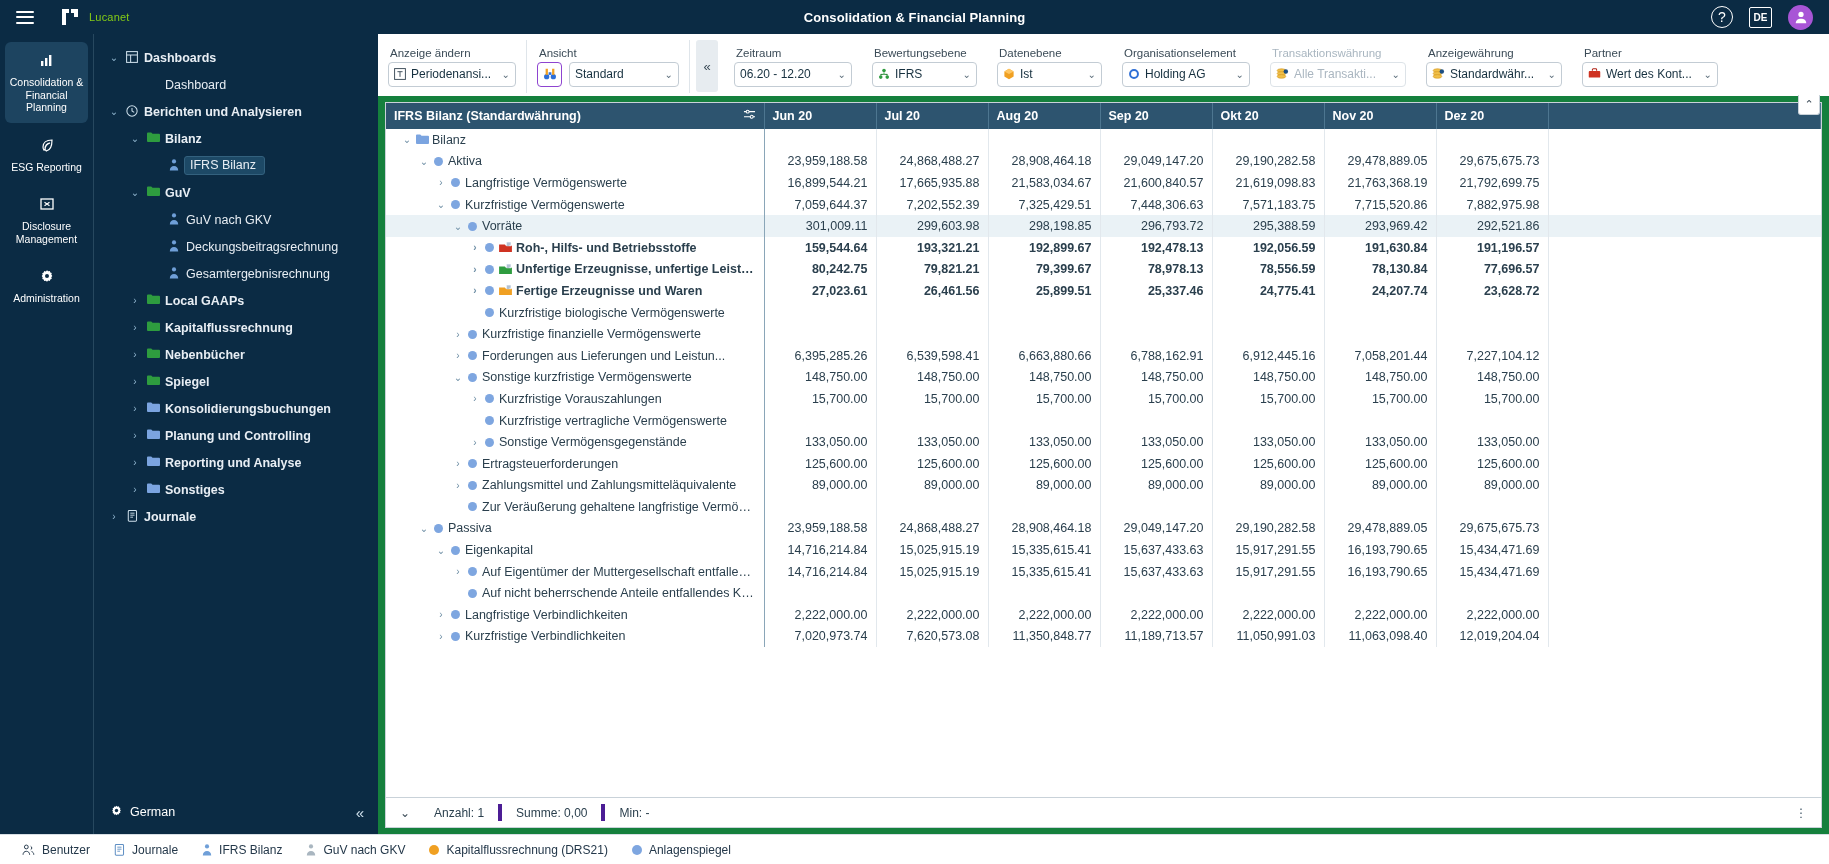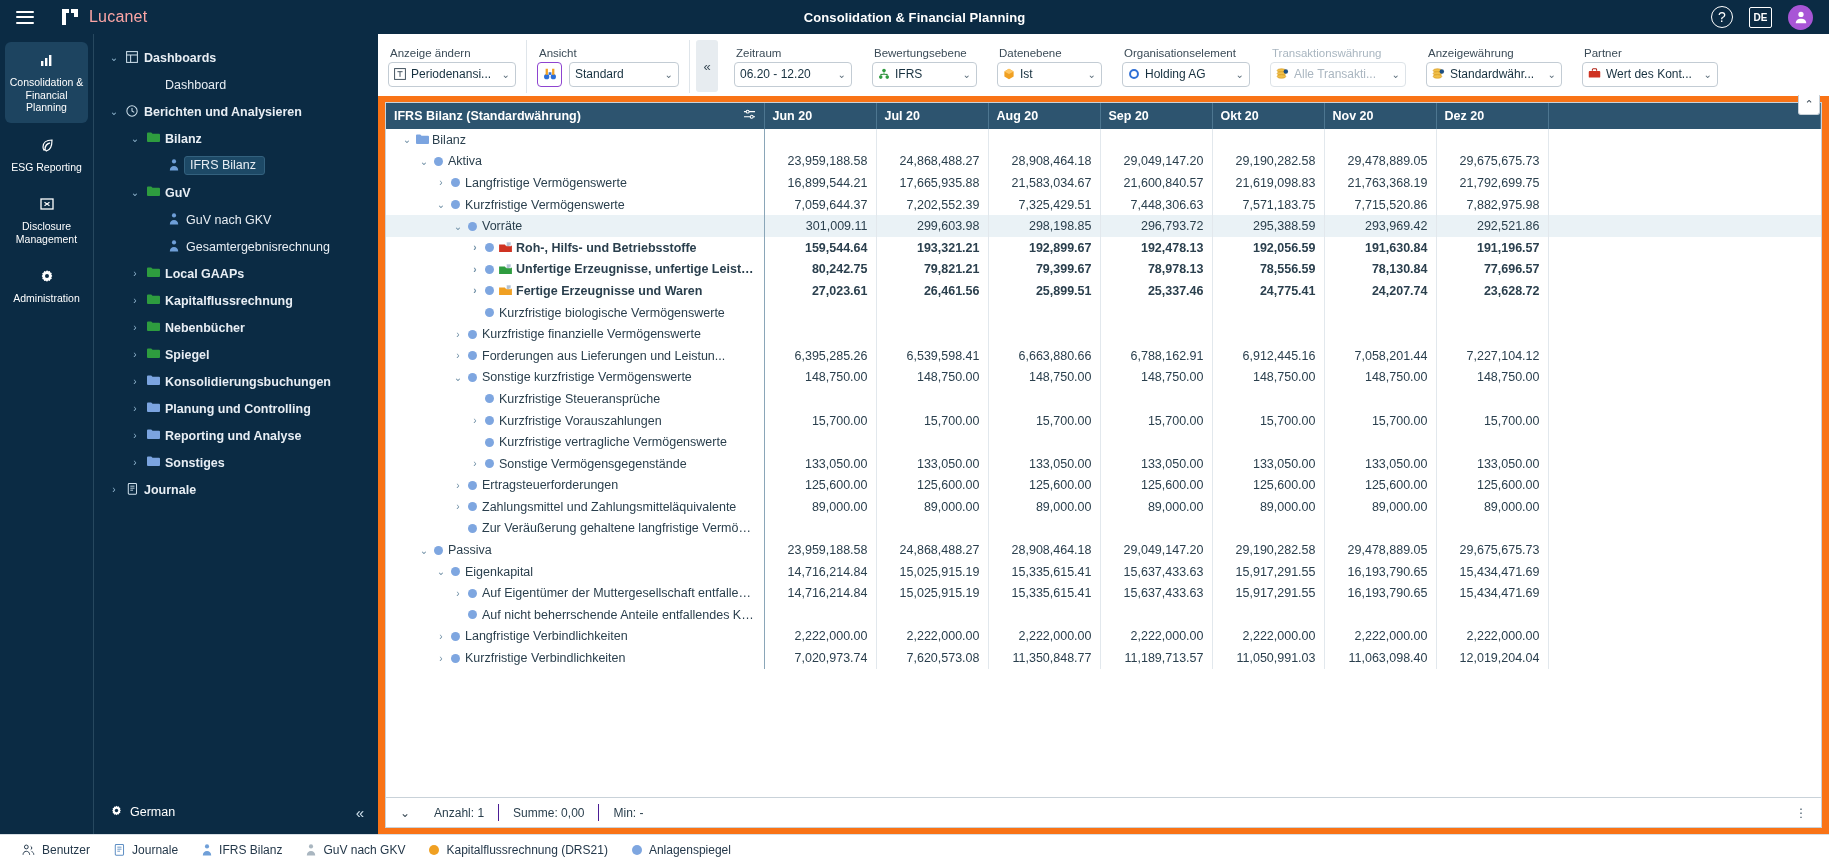--- a/index.html
+++ b/index.html
@@ -17,21 +17,21 @@
     background: #0b2b44;
     display: flex; align-items: center;
     position: relative;
     color: #fff;
   }
   .hamburger { width: 18px; height: 13px; margin-left: 16px; display:flex; flex-direction:column; justify-content:space-between; cursor:pointer;}
   .hamburger i { display:block; height:2px; background:#fff; border-radius:1px;}
   .brand { display:flex; align-items:center; gap:9px; margin-left: 26px; }
   .brand-mark { width: 20px; height: 20px; position: relative; }
   .brand-mark svg { display:block; }
-  .brand-name { font-size: 16px; letter-spacing:.2px; color:#fca5a5; }
+  .brand-name { font-size: 11px; letter-spacing:.2px; color:#84cc16; }
   .app-title {
     position:absolute; left:50%; transform: translateX(-50%);
     font-size: 13px; font-weight: 700; color: #fff; letter-spacing:.1px;
   }
   .topbar-right { margin-left:auto; display:flex; align-items:center; gap: 16px; padding-right: 16px;}
   .ico-help { width:22px;height:22px;border:1.8px solid #fff;border-radius:50%;color:#fff;font-size:14px;display:flex;align-items:center;justify-content:center;cursor:pointer;}
   .ico-lang { width:23px;height:21px;border:1.8px solid #fff;border-radius:2px;color:#fff;font-size:10px;font-weight:700;display:flex;align-items:center;justify-content:center;cursor:pointer;}
   .ico-lang::after{content:"";position:absolute;}
   .avatar { width:25px;height:25px;border-radius:50%;background:#a855d6;display:flex;align-items:center;justify-content:center;cursor:pointer;}
   .avatar svg{display:block}
@@ -73,21 +73,21 @@
 
   .navtree-footer {
     height: 44px; display:flex; align-items:center; justify-content:space-between;
     padding: 0 14px 0 16px; color:#fff; font-size:12.5px;
   }
   .navtree-footer .lang { display:flex; align-items:center; gap:7px; }
   .collapse-left { color:#cfe0ec; font-size:15px; cursor:pointer; }
 
   
   .content {
-    flex: 1; background:#f97316; display:flex; flex-direction:column; min-width:0;
+    flex: 1; background:#15803d; display:flex; flex-direction:column; min-width:0;
     border-top-left-radius: 0;
   }
 
   
   .filterbar {
     background:#fff; height: 62px; min-height:62px; display:flex; align-items:flex-start;
     padding-top: 6px;
   }
   .fgroup { display:flex; flex-direction:column; padding: 0 10px; height:53px; justify-content:center; }
   .fgroup.sep { border-right: 1px solid #dfe5ea; }
@@ -140,21 +140,21 @@
   .lbl .fold { width:16px;min-width:16px; display:flex; align-items:center; justify-content:center;}
   .lbl .mini { width:17px;min-width:17px; display:flex;align-items:center;justify-content:center;}
   .lbl .txt { overflow:hidden; text-overflow:ellipsis; padding-left:2px;}
   .firstcol-td { border-right:1px solid #8aa6b8 !important; }
 
   
   .gridstatus {
     height: 30px; min-height:30px; background:#fff; border:1px solid #c9d2d9; border-top:0;
     display:flex; align-items:center; font-size:12px; color:#2a3f4d; margin: 0 7px;
   }
-  .gs-item { padding: 0 14px; border-right:1px solid #4c1d95; height:17px; display:flex;align-items:center;}
+  .gs-item { padding: 0 14px; border-right:4px solid #4c1d95; height:17px; display:flex;align-items:center;}
   .gs-item:first-child{border-right:1px solid #dde3e8;}
   .gs-chev { padding: 0 10px 0 14px; color:#3b4b57; cursor:pointer; font-size:12px;}
   .gs-more { margin-left:auto; padding-right: 12px; color:#44596a; cursor:pointer; letter-spacing:2px;}
 
   
   .collapse-up {
     position:absolute; right:9px; top:-1px; width:22px;height:20px;background:#fff;
     border:1px solid #c9d2d9; border-top:0; border-radius:0 0 3px 3px;
     display:flex;align-items:center;justify-content:center;color:#3b4b57;font-size:11px;cursor:pointer;z-index:4;
   }
@@ -296,20 +296,28 @@
               <path d="M.8 11.6C.8 8.6 2.6 7 5 7s4.2 1.6 4.2 4.6z" fill="#6f9fd8"></path>
             </svg></span>
           <span class="nav-label">GuV nach GKV</span>
         </div>
         <div class="nav-row" style="padding-left: 54px;">
           <span class="nav-caret"></span>
           <span class="nav-ico"><svg width="10" height="12" viewBox="0 0 10 12">
               <circle cx="5" cy="2.4" r="2.1" fill="#6f9fd8"></circle>
               <path d="M.8 11.6C.8 8.6 2.6 7 5 7s4.2 1.6 4.2 4.6z" fill="#6f9fd8"></path>
             </svg></span>
+          <span class="nav-label">Deckungsbeitragsrechnung</span>
+        </div>
+        <div class="nav-row" style="padding-left: 54px;">
+          <span class="nav-caret"></span>
+          <span class="nav-ico"><svg width="10" height="12" viewBox="0 0 10 12">
+              <circle cx="5" cy="2.4" r="2.1" fill="#6f9fd8"></circle>
+              <path d="M.8 11.6C.8 8.6 2.6 7 5 7s4.2 1.6 4.2 4.6z" fill="#6f9fd8"></path>
+            </svg></span>
           <span class="nav-label">Gesamtergebnisrechnung</span>
         </div>
         <div class="nav-row" style="padding-left: 33px;">
           <span class="nav-caret">›</span>
           <span class="nav-ico"><svg width="13" height="11" viewBox="0 0 16 13">
               <path fill="#2e9c3f" d="M0 1.6A1.2 1.2 0 0 1 1.2.4h4L6.8 2h8A1.2 1.2 0 0 1 16 3.2v8A1.2 1.2 0 0 1 14.8 12H1.2A1.2 1.2 0 0 1 0 10.8z"></path>
             </svg></span>
           <span class="nav-label nav-bold">Local GAAPs</span>
         </div>
         <div class="nav-row" style="padding-left: 33px;">
@@ -807,39 +815,20 @@
                 <td class="num">148,750.00</td>
                 <td class="num">148,750.00</td>
                 <td class="num">148,750.00</td>
                 <td class="num">148,750.00</td>
                 <td class="num">148,750.00</td>
                 <td style="border-right: 0px;"></td>
               </tr>
               <tr>
                 <td class="label-cell firstcol-td">
                   <div class="lbl" style="padding-left:74px">
-                    <span class="car"></span>
-                    <span class="dot">
-                      <span></span>
-                    </span>
-                    <span class="txt">Kurzfristige Steueransprüche</span>
-                  </div>
-                </td>
-                <td class="num"></td>
-                <td class="num"></td>
-                <td class="num"></td>
-                <td class="num"></td>
-                <td class="num"></td>
-                <td class="num"></td>
-                <td class="num"></td>
-                <td style="border-right: 0px;"></td>
-              </tr>
-              <tr>
-                <td class="label-cell firstcol-td">
-                  <div class="lbl" style="padding-left:74px">
                     <span class="car">›</span>
                     <span class="dot">
                       <span></span>
                     </span>
                     <span class="txt">Kurzfristige Vorauszahlungen</span>
                   </div>
                 </td>
                 <td class="num">15,700.00</td>
                 <td class="num">15,700.00</td>
                 <td class="num">15,700.00</td>

